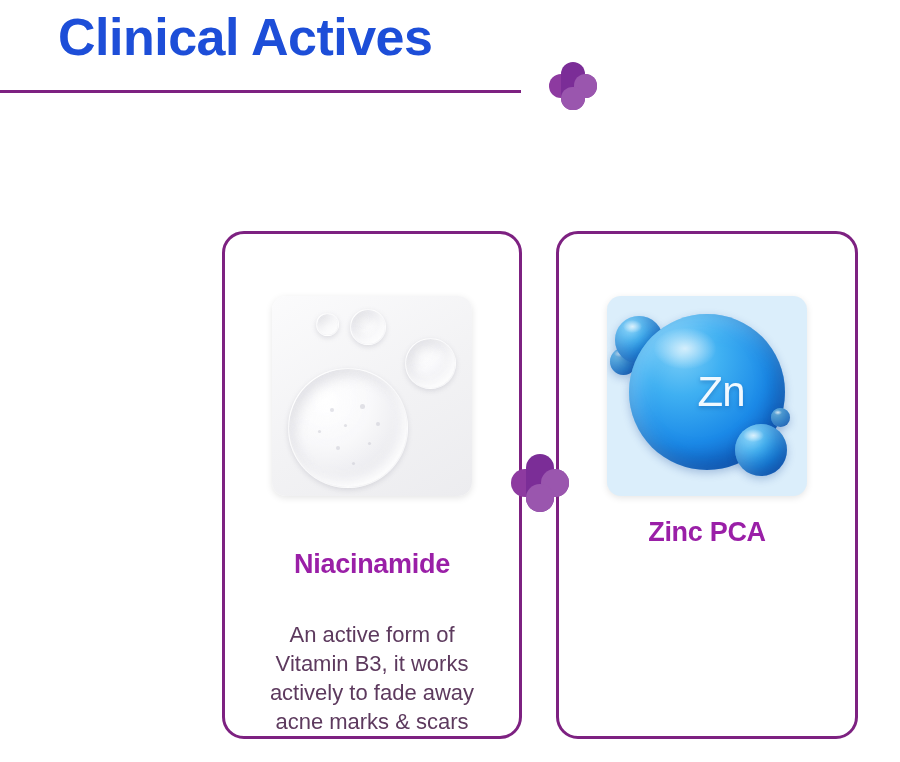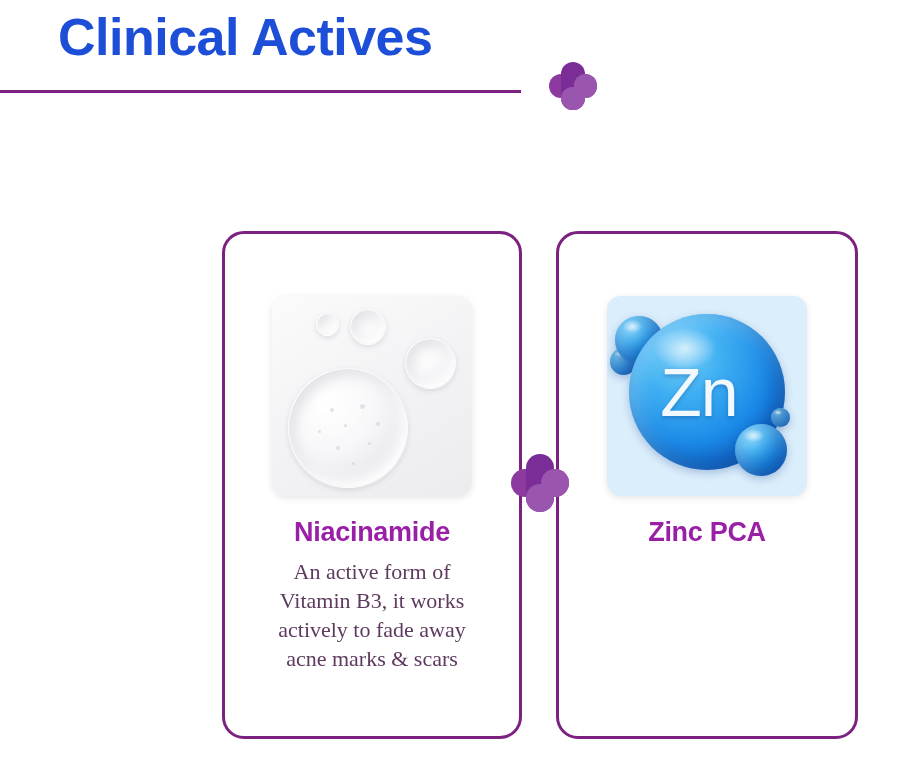--- a/index.html
+++ b/index.html
@@ -87,21 +87,21 @@
   .card {
     position: absolute;
     border: 3px solid #7d2181;
     border-radius: 22px;
     background: #ffffff;
     box-sizing: border-box;
     display: flex;
     flex-direction: column;
     align-items: center;
   }
-  #card-niacinamide { left: 222px; top: 231px; width: 300px; height: 508px; }
+  #card-niacinamide { left: 222px; top: 231px; width: 300px; height: 508px; justify-content: space-between; }
   #card-zinc        { left: 556px; top: 231px; width: 302px; height: 508px; }
 
   .card-image {
     margin-top: 62px;
     width: 200px;
     height: 200px;
     border-radius: 14px;
     position: relative;
     overflow: hidden;
     box-shadow: 0 2px 7px rgba(0,0,0,0.10);
@@ -153,27 +153,27 @@
     border-radius: 50%;
     background: radial-gradient(ellipse at center, rgba(255,255,255,0.70) 0%, rgba(255,255,255,0.0) 72%);
   }
   .zn-main   { left: 22px;  top: 18px;  width: 156px; height: 156px; }
   .zn-b1     { left: 8px;   top: 20px;  width: 48px;  height: 48px;  }
   .zn-b2     { left: 3px;   top: 52px;  width: 27px;  height: 27px;  }
   .zn-b3     { left: 128px; top: 128px; width: 52px;  height: 52px;  }
   .zn-b4     { left: 164px; top: 112px; width: 19px;  height: 19px;  }
   .zn-label {
     position: absolute;
-    left: 14px; top: 18px;
+    left: 36px; top: 18px;
     width: 156px; height: 156px;
     display: flex;
     align-items: center;
     justify-content: center;
     font-family: "Liberation Sans", sans-serif;
-    font-size: 68px;
+    font-size: 42px;
     font-weight: 400;
     color: #f1f9ff;
     letter-spacing: -1px;
     text-shadow: 0 2px 4px rgba(10,60,140,0.35);
     z-index: 4;
   }
 
   
   .card-title {
     margin-top: 22px;
@@ -186,21 +186,20 @@
   }
   .card-body {
     margin-top: 9px;
     font-size: 22px;
     font-weight: 400;
     color: #5d3a5e;
     text-align: center;
     line-height: 1.32;
     width: 262px;
     white-space: pre-line;
-    font-family: Liberation Serif, serif;
   }
 </style>
 </head>
 <body>
 
 <div class="page-title">Clinical Actives</div>
 
 <div class="title-rule"></div>
 
 <div class="cross" id="cross-header">

